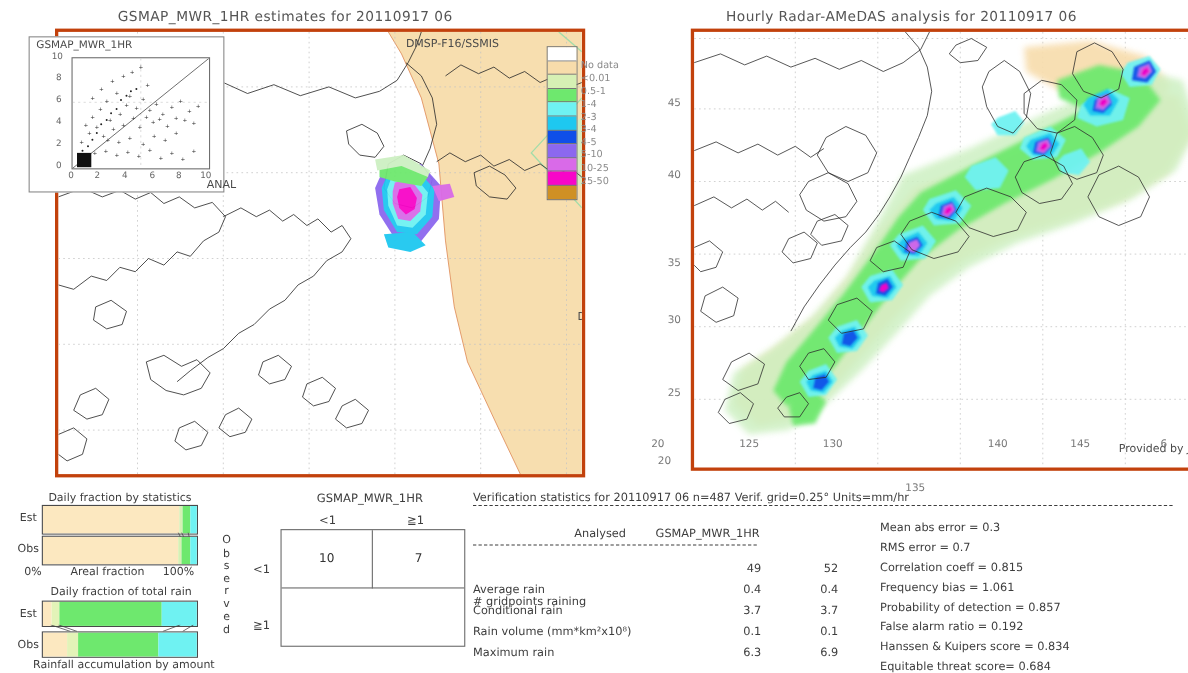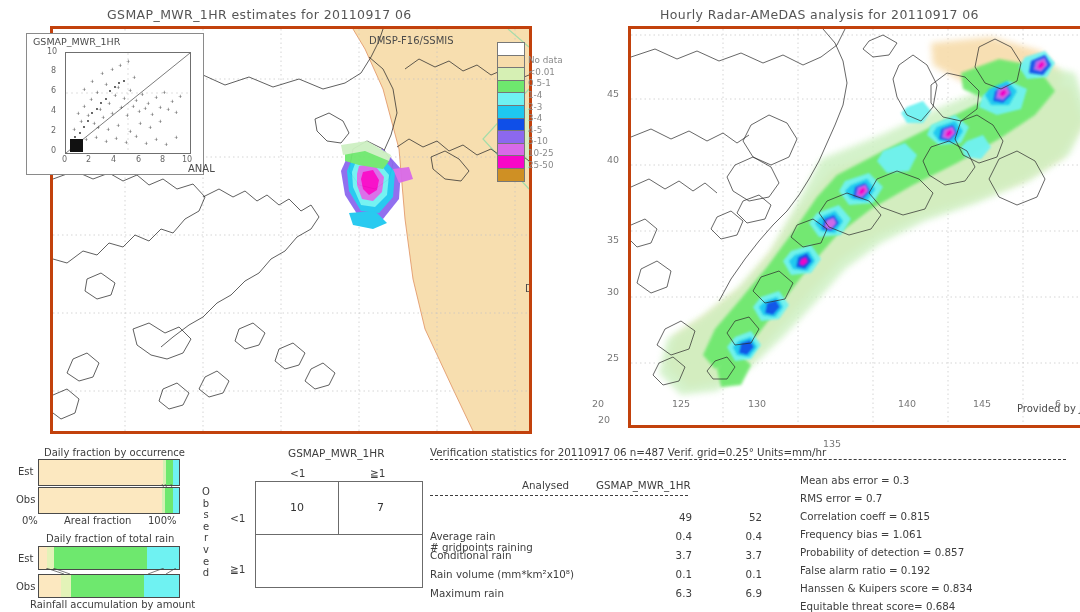--- a/index.html
+++ b/index.html
@@ -387,21 +387,21 @@
 <div class="axlab" style="left:607px;top:352px;">25</div>
 <div class="axlab" style="left:592px;top:398px;">20</div>
 <div class="axlab" style="left:598px;top:414px;">20</div>
 <div class="axlab" style="left:672px;top:398px;">125</div>
 <div class="axlab" style="left:748px;top:398px;">130</div>
 <div class="axlab" style="left:823px;top:398px;margin-top:40px;">135</div>
 <div class="axlab" style="left:898px;top:398px;">140</div>
 <div class="axlab" style="left:973px;top:398px;">145</div>
 <div class="axlab" style="left:1055px;top:398px;">6</div>
 
-<div class="fttl" style="left:44px;top:447px;">Daily fraction by occurrence</div>
+<div class="fttl" style="left:44px;top:447px;">Daily fraction by statistics</div>
 <div class="flab" style="left:18px;top:466px;">Est</div>
 <div class="fbar" id="occ-est" style="left:38px;top:459px;width:140px;">
     <span style="background: rgb(252, 232, 192); width: 88.5%;"></span>
     <span style="background: rgb(214, 240, 180); width: 2.2%;"></span>
     <span style="background: rgb(110, 232, 110); width: 5.3%;"></span>
     <span style="background: rgb(111, 242, 242); width: 4%;"></span>
   </div>
 <div class="flab" style="left:16px;top:494px;">Obs</div>
 <div class="fbar" id="occ-obs" style="left:38px;top:487px;width:140px;">
     <span style="background: rgb(252, 232, 192); width: 87.8%;"></span>

